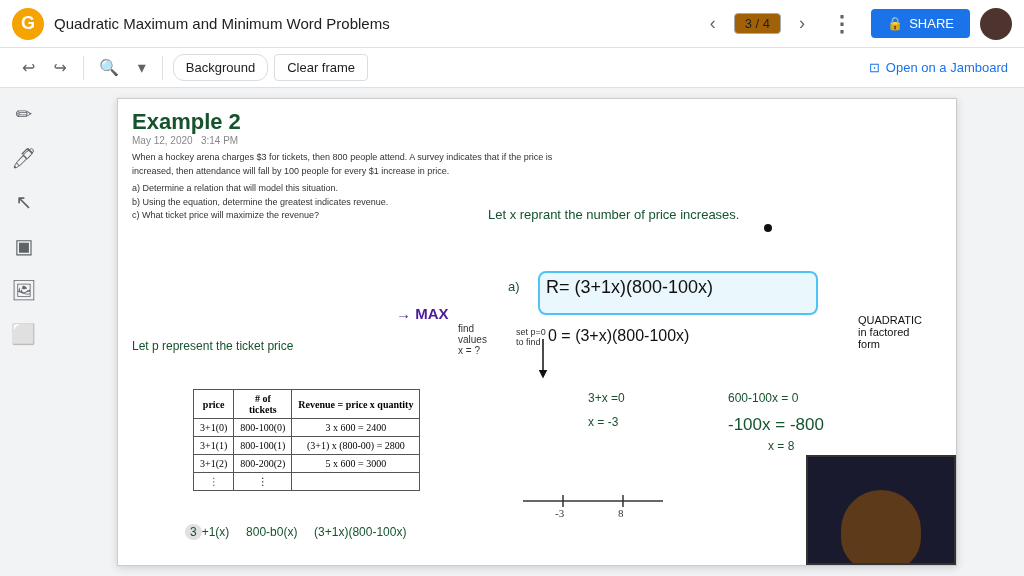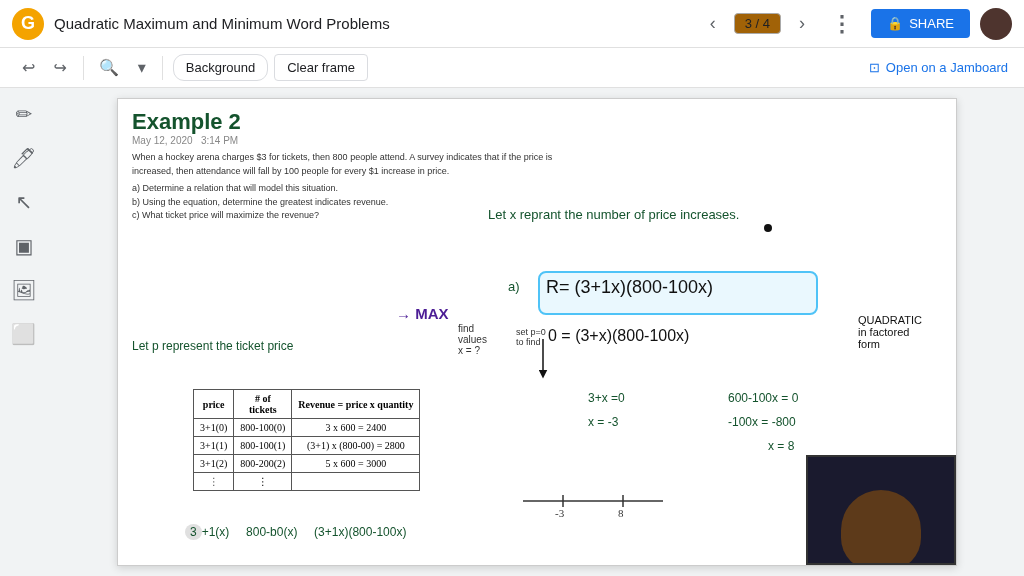--- a/index.html
+++ b/index.html
@@ -337,21 +337,21 @@
             <marker id="arr" markerWidth="6" markerHeight="6" refX="3" refY="3" orient="auto">
               <path d="M0,0 L0,6 L6,3 z" fill="#111"></path>
             </marker>
           </defs>
       </svg>
 
       <div class="handwritten" style="top:292px; left:470px; font-size:12px;">3+x =0</div>
       <div class="handwritten" style="top:292px; left:610px; font-size:12px;">600-100x = 0</div>
 
       <div class="handwritten" style="top:316px; left:470px; font-size:12px;">x = -3</div>
-      <div class="handwritten" style="top:316px; left:610px; font-size:12px;">-100x = -800</div>
+      <div class="handwritten" style="top:316px; left:610px; font-size:17px;">-100x = -800</div>
       <div class="handwritten" style="top:340px; left:650px; font-size:12px;">x = 8</div>
 
       <table class="slide-table">
         <tbody>
             <tr>
           <th>price</th>
           <th># of<br>tickets</th>
           <th>Revenue = price x quantity</th>
         </tr>
         <tr>

